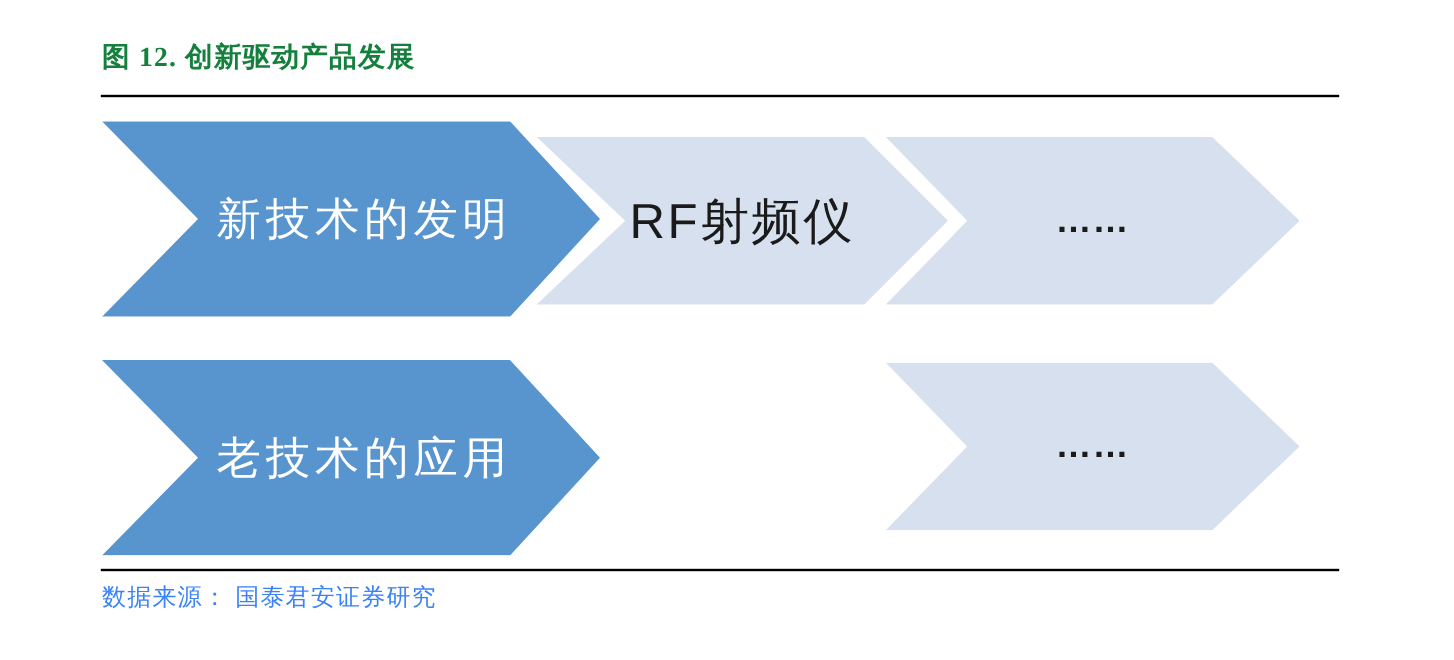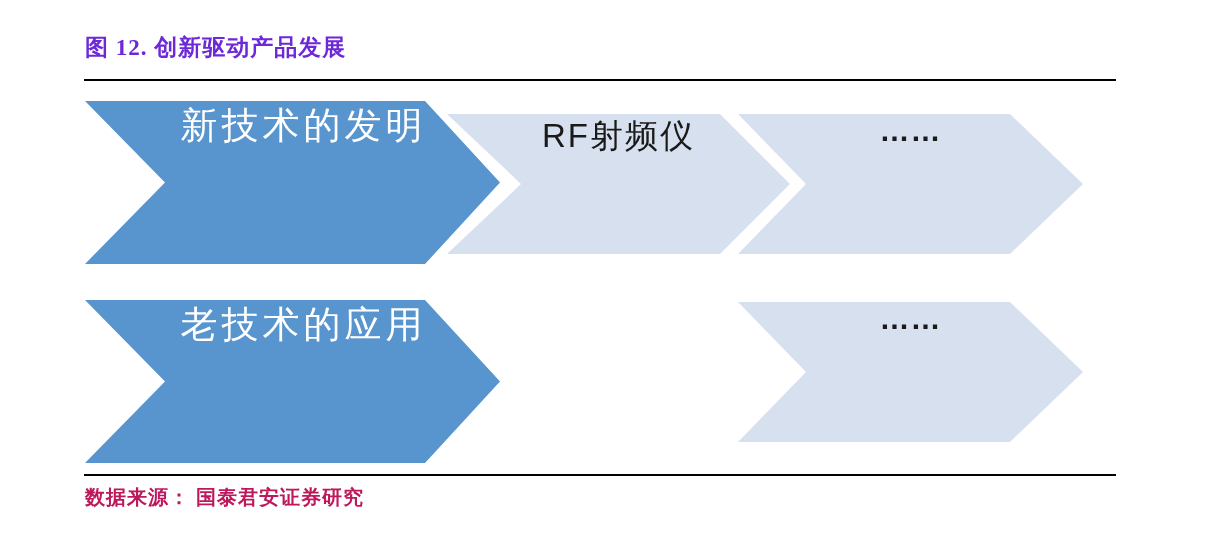--- a/index.html
+++ b/index.html
@@ -11,58 +11,58 @@
     overflow: hidden;
     font-family: "Liberation Sans", "DejaVu Sans", sans-serif;
   }
   .figure-title {
     position: absolute;
     left: 85px;
     top: 32px;
     font-family: "Liberation Serif", "DejaVu Serif", serif;
     font-weight: bold;
     font-size: 23px;
-    color: #6d28d9;
+    color: #15803d;
     letter-spacing: 1px;
     white-space: nowrap;
   }
   .rule {
     position: absolute;
     left: 84px;
     width: 1032px;
     height: 2px;
     background: var(--rule, #000);
   }
   .rule-top { top: 79px; }
   .rule-bottom { top: 474px; }
   .chevron {
     position: absolute;
     display: flex;
-    align-items: flex-start;
+    align-items: center;
     justify-content: center;
     white-space: nowrap;
   }
   .chevron-primary {
     left: 85px;
     width: 415px;
     height: 163px;
     background: var(--primary-chevron, #5894CE);
     clip-path: polygon(0 0, 340px 0, 100% 50%, 340px 100%, 0 100%, 80px 50%);
     color: var(--stage-text, #fff);
     font-family: "Liberation Serif", "DejaVu Serif", serif;
     font-size: 37px;
     letter-spacing: 4px;
     padding-left: 22px;
     box-sizing: border-box;
   }
   .chevron-secondary {
     background: var(--secondary-chevron, #D6E0EE);
     color: var(--example-text, #1a1a1a);
     height: 140px;
-    font-size: 33px;
+    font-size: 41px;
     letter-spacing: 2px;
   }
   .chevron-example {
     left: 447px;
     width: 343px;
     clip-path: polygon(0 0, 273px 0, 100% 50%, 273px 100%, 0 100%, 74px 50%);
   }
   .chevron-more {
     left: 738px;
     width: 345px;
@@ -73,23 +73,23 @@
   }
   .row1.chevron-primary { top: 101px; }
   .row1.chevron-secondary { top: 114px; }
   .row2.chevron-primary { top: 300px; }
   .row2.chevron-secondary { top: 302px; }
   .figure-source {
     position: absolute;
     left: 85px;
     top: 484px;
     font-family: "Liberation Serif", "DejaVu Serif", serif;
-    font-weight: bold;
+    font-weight: normal;
     font-size: 20px;
-    color: #be185d;
+    color: #3b82f6;
     letter-spacing: 1px;
     white-space: nowrap;
   }
 </style>
 </head>
 <body>
 
 <div class="page">
 
   <div class="figure-title">图 12. 创新驱动产品发展</div>

